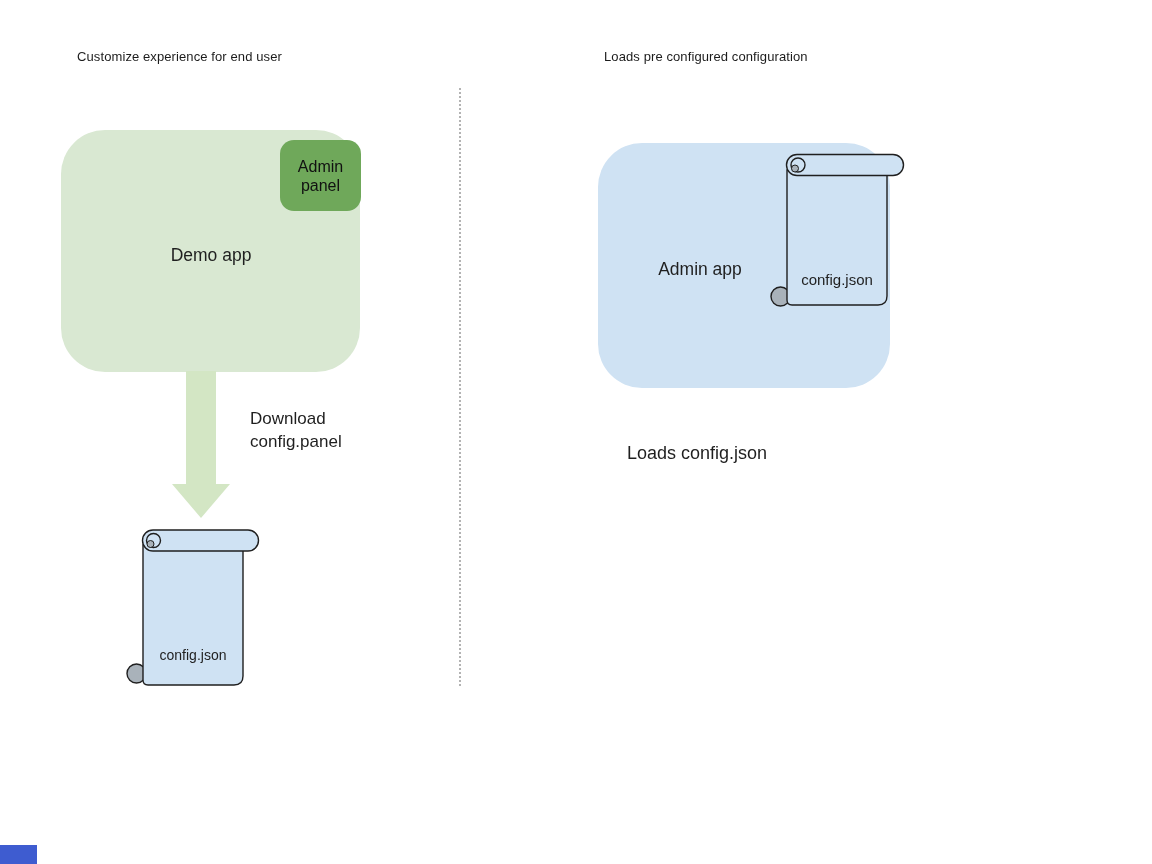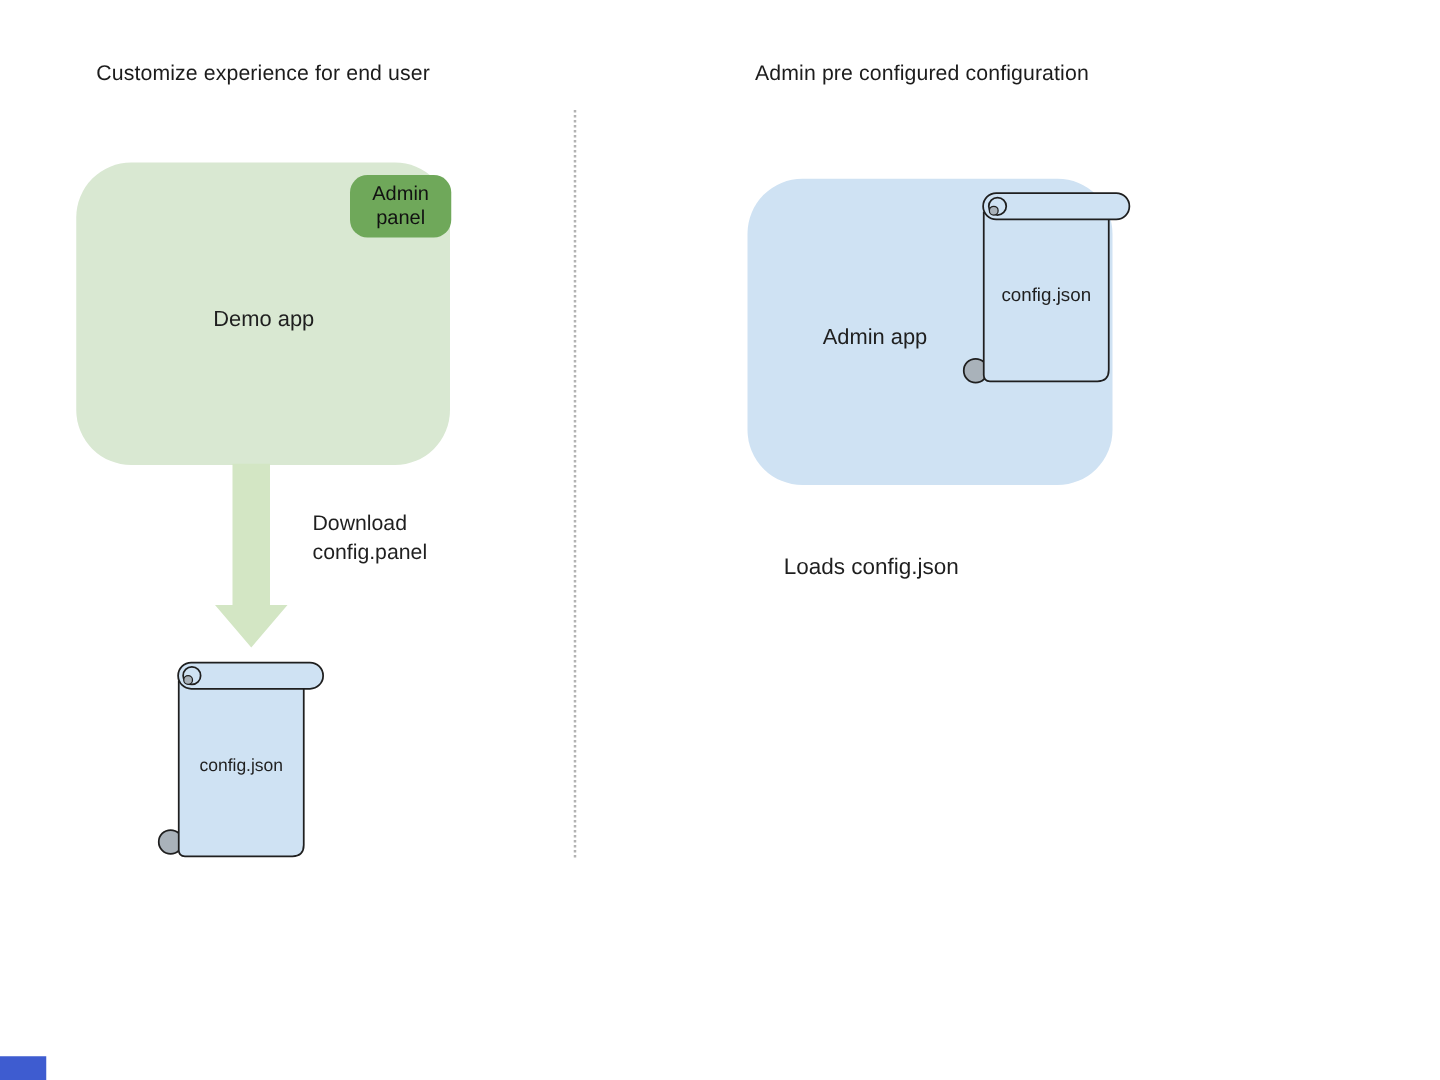--- a/index.html
+++ b/index.html
@@ -2,48 +2,48 @@
 <html><head>
 <meta charset="utf-8">
 <style>
   html,body{margin:0;padding:0;}
   body{
     width:1152px;height:864px;position:relative;background:#ffffff;
     font-family:"Liberation Sans","DejaVu Sans",sans-serif;color:#1f1f1f;
     overflow:hidden;
   }
   .abs{position:absolute;}
-  .title{font-size:17px;letter-spacing:.1px;color:#1c1c1c;}
+  .title{font-size:13px;letter-spacing:.1px;color:#1c1c1c;}
   .box{border-radius:44px;}
   .label{font-size:17.5px;text-align:center;}
-  .small-label{font-size:14.5px;text-align:center;}
+  .small-label{font-size:14.5px;text-align:center;margin-top:43px;}
   #left-title{left:77px;top:49px;}
   #right-title{left:604px;top:49px;}
   #admin-app-box{left:61px;top:130px;width:299px;height:242px;background:#d9e8d2;}
   #admin-panel-badge{
-    left:280px;top:140px;width:81px;height:50px;background:#6fa85a;border-radius:14px;
+    left:280px;top:140px;width:81px;height:71px;background:#6fa85a;border-radius:14px;
     display:flex;align-items:center;justify-content:center;
   }
   #admin-panel-label{font-size:16px;line-height:19px;text-align:center;width:60px;color:#111;}
   #admin-app-label{left:111px;top:245px;width:200px;}
   #demo-app-box{left:598px;top:143px;width:292px;height:245px;background:#cfe2f3;}
   #demo-app-label{left:640px;top:259px;width:120px;}
   #download-label{left:250px;top:408px;width:104px;font-size:17px;line-height:22.5px;}
   #loads-config-label{left:627px;top:443px;font-size:18px;}
   #config-left-label{left:143px;top:604px;width:100px;font-size:14px;}
   #config-right-label{left:787px;top:228px;width:100px;font-size:15px;}
   #divider{left:459px;top:88px;height:598px;width:0;border-left:2px dotted #b3b3b3;}
   #shapes{left:0;top:0;width:1152px;height:864px;pointer-events:none;}
   #corner-marker{left:0;top:845px;width:37px;height:19px;background:#3e5cd0;}
 </style>
 </head>
 <body>
 
 <div class="abs title" id="left-title">Customize experience for end user</div>
-<div class="abs title" id="right-title">Admin pre configured configuration</div>
+<div class="abs title" id="right-title">Loads pre configured configuration</div>
 
 <div class="abs box" id="admin-app-box"></div>
 <div class="abs box" id="demo-app-box"></div>
 
 <div class="abs" id="admin-panel-badge">
   <div id="admin-panel-label">Admin panel</div>
 </div>
 
 <svg class="abs" id="shapes" viewBox="0 0 1152 864" xmlns="http://www.w3.org/2000/svg">
 

